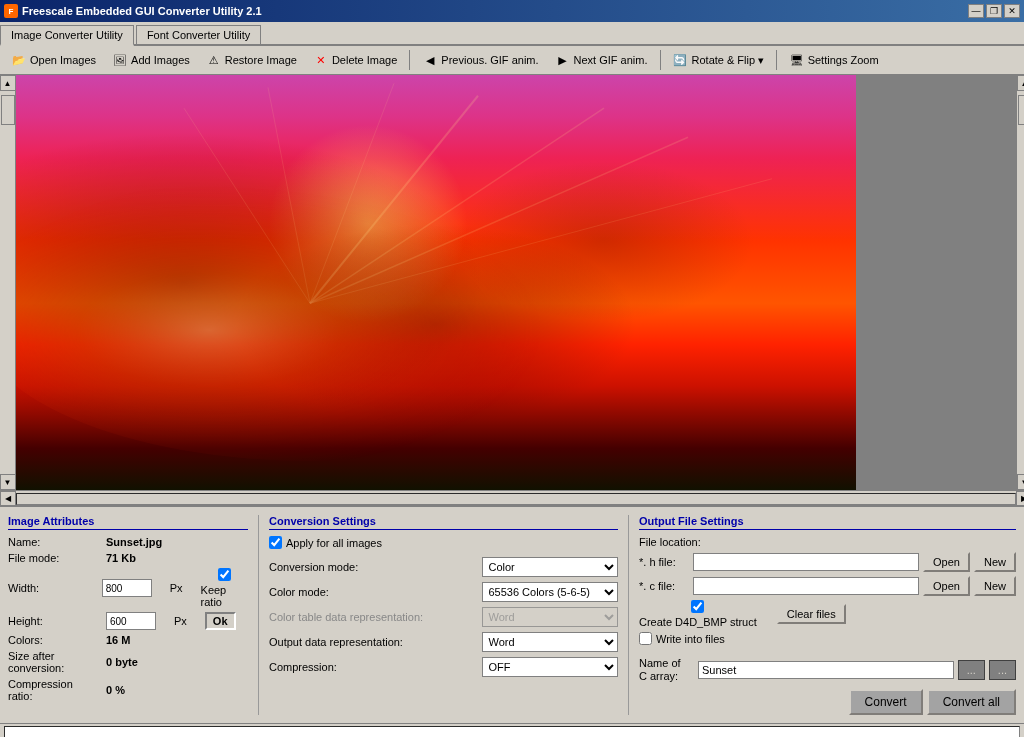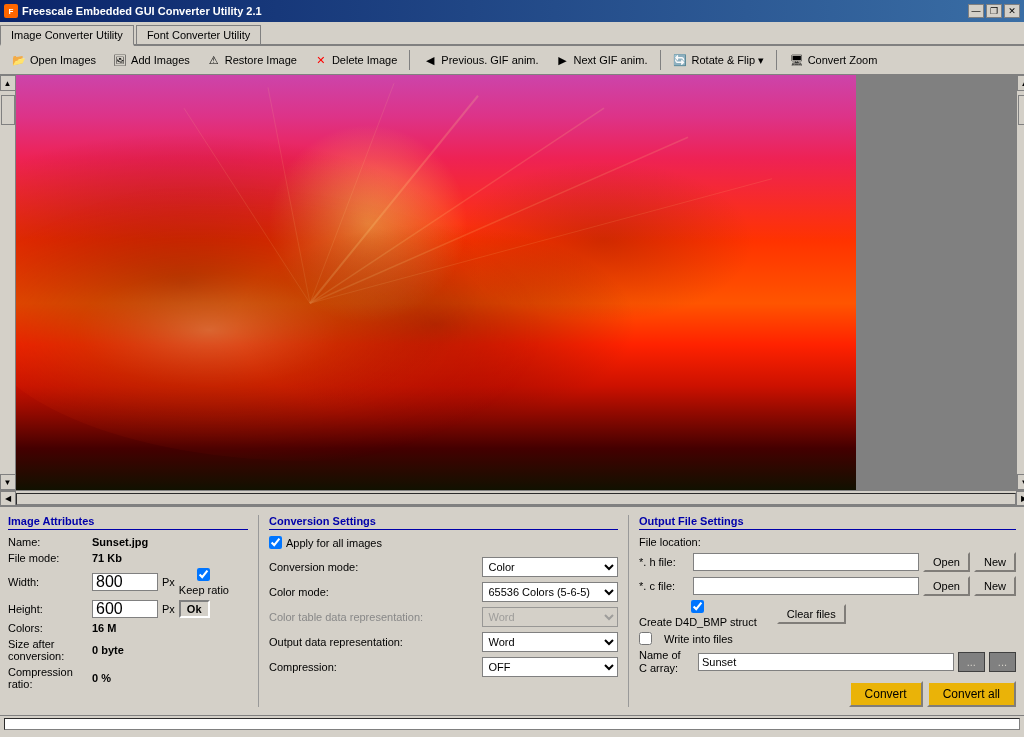--- a/index.html
+++ b/index.html
@@ -152,30 +152,30 @@
       font-weight: bold;
       font-size: 11px;
       margin-bottom: 6px;
       border-bottom: 1px solid #0000aa;
       padding-bottom: 2px;
     }
     .attr-row {
       display: flex;
       align-items: center;
       margin-bottom: 4px;
-      gap: 4px;
+      gap: 18px;
     }
     .attr-label { width: 80px; font-size: 11px; color: #000; }
     .attr-value { font-size: 11px; font-weight: bold; color: #000; }
     .attr-input {
-      width: 66px;
+      width: 50px;
       height: 18px;
       border: 1px solid #808080;
       padding: 1px 3px;
-      font-size: 16px;
+      font-size: 10px;
       background: white;
     }
     .px-label { font-size: 11px; }
     .checkbox-row { display: flex; align-items: center; gap: 3px; flex-direction: column; }
     .ok-btn {
       background: #d4d0c8;
       border: 2px solid #808080;
       border-right-color: #ffffff;
       border-bottom-color: #ffffff;
       padding: 1px 6px;
@@ -295,21 +295,21 @@
       color: #d4d0c8;
     }
     .convert-row {
       display: flex;
       justify-content: flex-end;
       gap: 4px;
       margin-top: 6px;
     }
     .convert-btn {
       padding: 4px 14px;
-      background: #eab308;
+      background: #a3a3a3;
       border: 2px outset #d4d0c8;
       font-size: 12px;
       cursor: pointer;
       font-weight: normal;
     }
 
     
     #status-bar {
       height: 16px;
       background: #d4d0c8;
@@ -379,21 +379,21 @@
   </button>
   <div class="toolbar-sep"></div>
   <button class="toolbar-btn">
     <span class="toolbar-icon">🔄</span>
     <span>Rotate &amp; Flip</span>
     <span>▾</span>
   </button>
   <div class="toolbar-sep"></div>
   <button class="toolbar-btn">
     <span class="toolbar-icon">🖥</span>
-    <span>Convert Zoom</span>
+    <span>Settings Zoom</span>
   </button>
 </div>
 
 <div id="image-area" style="display:flex; height:430px; background:#888;">
   <div style="display:flex; flex-direction:column; flex:1;">
 
     <div style="display:flex; flex:1;">
       <div style="width:16px; background:#d4d0c8; border-right:1px solid #808080; display:flex; flex-direction:column; align-items:center;">
         <div class="scroll-arrow">▲</div>
         <div class="scroll-thumb"></div>
@@ -560,21 +560,21 @@
     </div>
 
     <div style="display:flex; align-items:center; gap:20px; margin-bottom:4px;">
       <div class="checkbox-row">
         <input type="checkbox" checked="" style="">
         <span>Create D4D_BMP struct</span>
       </div>
       <button class="small-btn">Clear files</button>
     </div>
 
-    <div style="display:flex; align-items:flex-end; gap:12px; margin-bottom:4px;">
+    <div style="display:flex; align-items:flex-end; gap:4px; margin-bottom:12px;">
       <input type="checkbox" style="">
       <span>Write into files</span>
     </div>
 
     <div class="name-array-row">
       <span class="name-label" style="white-space:pre-line;">Name of
 C array:</span>
       <input class="name-input" type="text" value="Sunset" style="">
       <button class="dark-btn">...</button>
       <button class="dark-btn">...</button>

